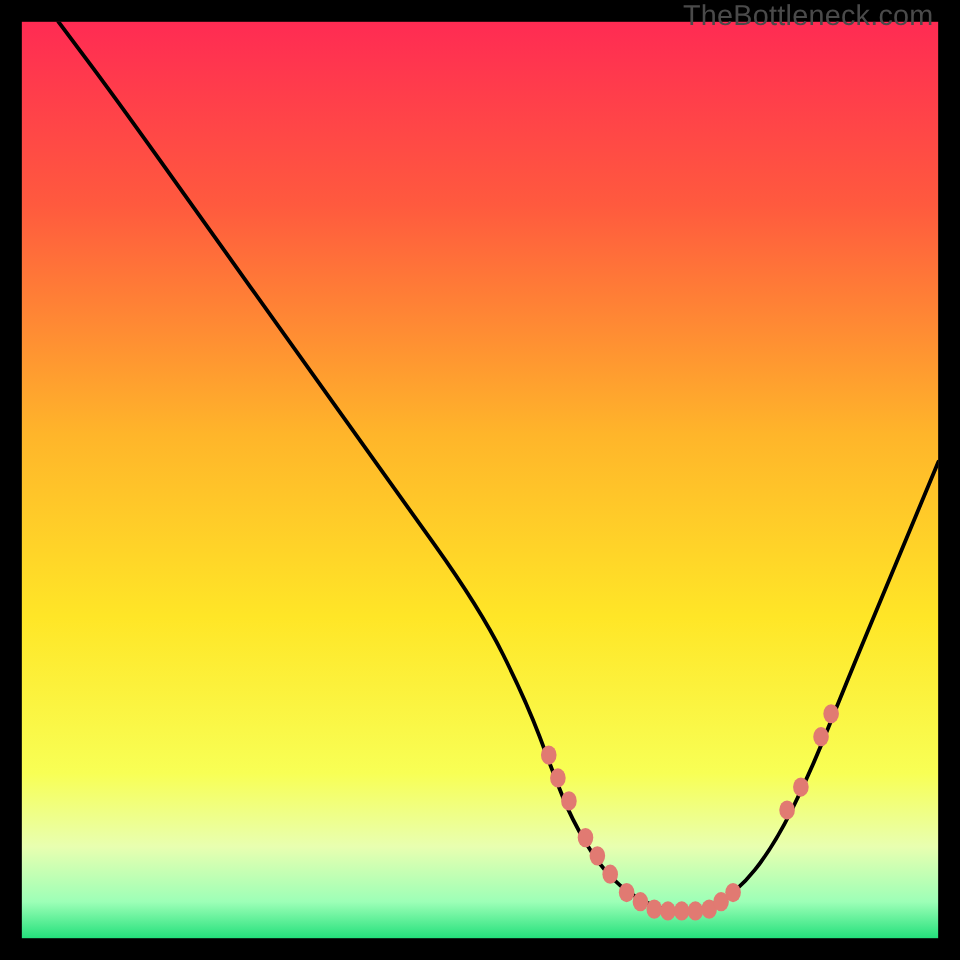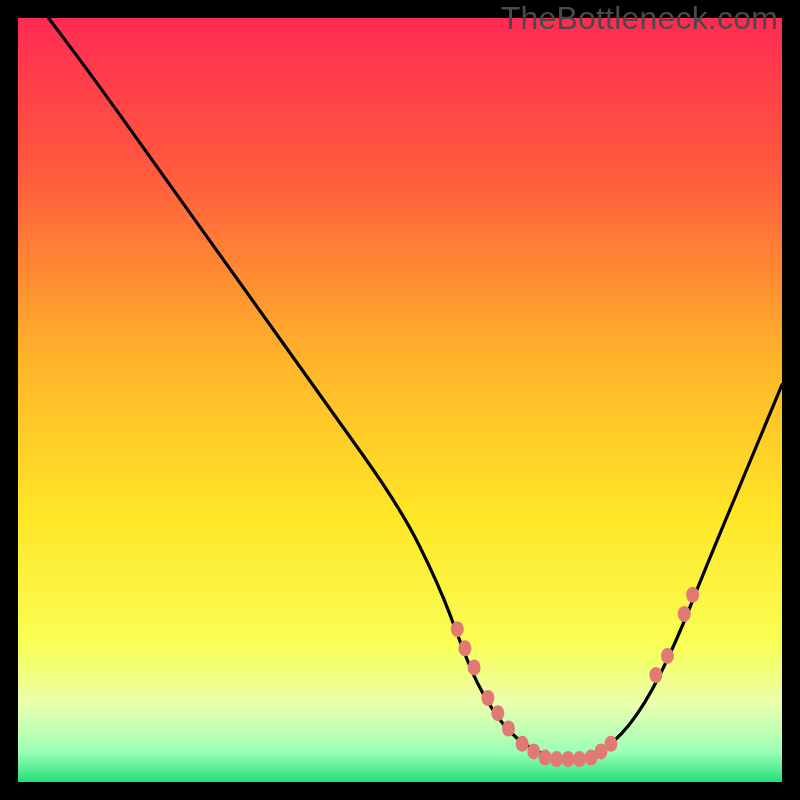--- a/index.html
+++ b/index.html
@@ -24,21 +24,21 @@
     left: 0;
     top: 0;
     width: 764px;
     height: 764px;
   }
   .watermark {
     position: absolute;
     top: 0px;
     right: 22px;
     color: #4a4a4a;
-    font-size: 32px;
+    font-size: 24px;
     font-weight: 500;
     letter-spacing: 0.2px;
     z-index: 20;
   }
   svg { display: block; }
 </style>
 </head>
 <body>
 
 <div class="frame">

